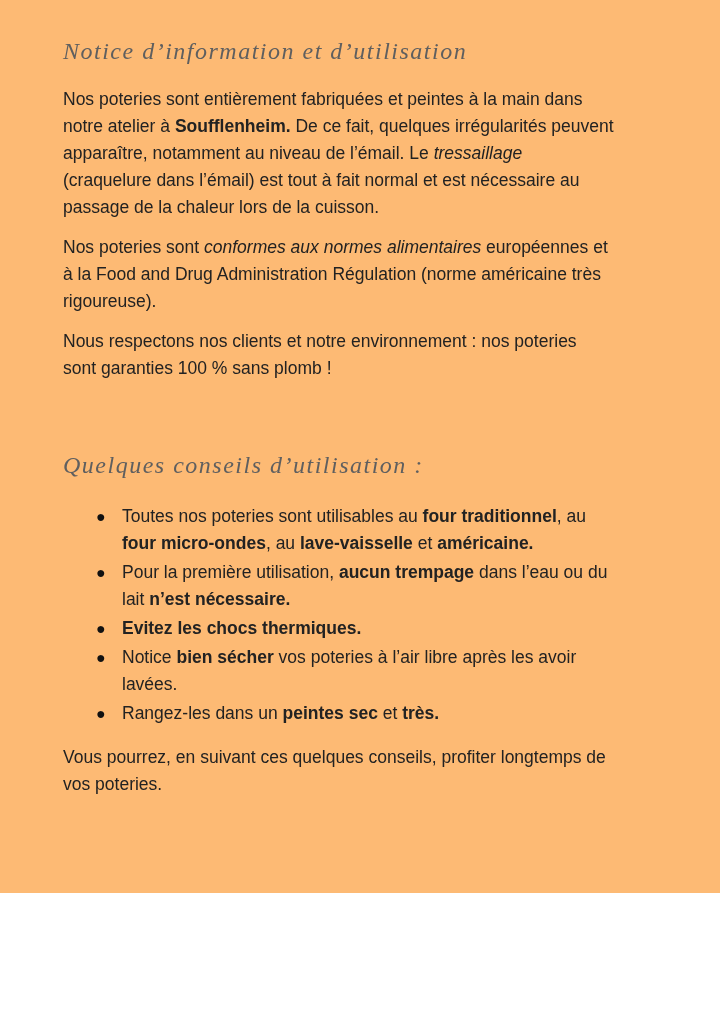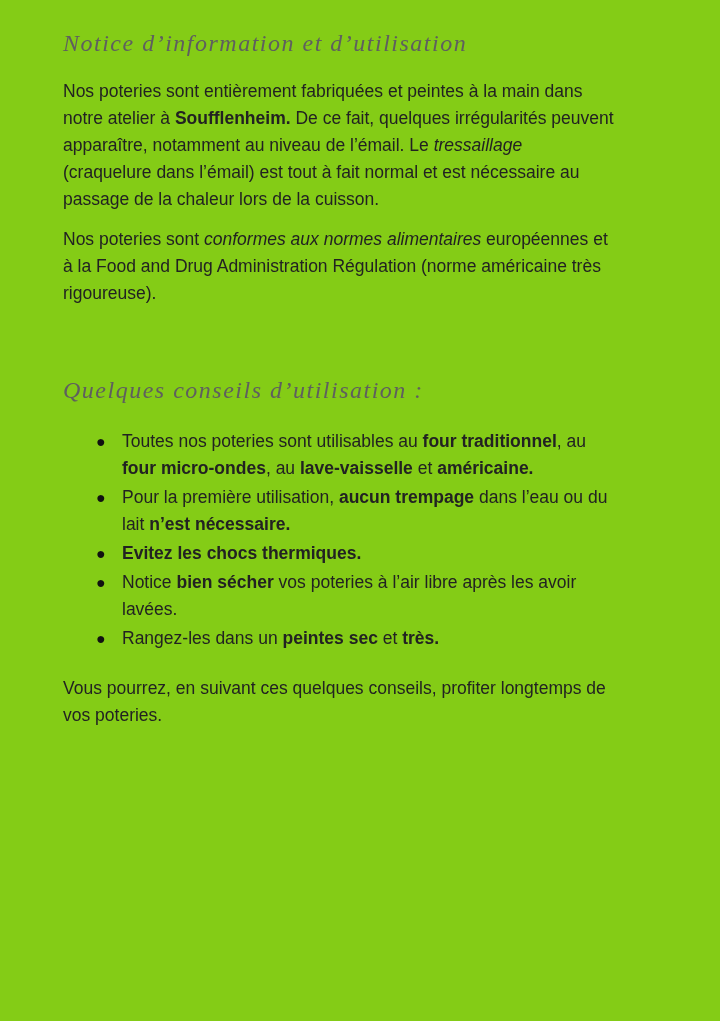--- a/index.html
+++ b/index.html
@@ -1,21 +1,21 @@
 <!DOCTYPE html>
 <html><head>
 <meta charset="utf-8">
 <style>
   html, body { margin: 0; padding: 0; background: #ffffff; }
   .page {
     width: 720px;
-    height: 1021px;
+    height: 893px;
     box-sizing: border-box;
-    background: #84cc16;
-    padding: 28px 62px 0 63px;
+    background: #fdba74;
+    padding: 36px 62px 0 63px;
     overflow: hidden;
     font-family: "Liberation Sans", sans-serif;
     color: #222222;
   }
   .script-heading {
     font-family: "Liberation Serif", cursive;
     font-style: italic;
     font-weight: 400;
     font-size: 24px;
     line-height: 30px;
@@ -52,39 +52,41 @@
     flex: none;
     width: 26px;
     margin-left: 33px;
     font-size: 16px;
     color: #111111;
   }
   .tip-text {
     flex: 1;
     white-space: pre-line;
   }
-  .closing { margin-top: 23px; }
+  .closing { margin-top: 17px; }
 </style>
 </head>
 <body>
 
 <div class="page">
 
   <h1 class="script-heading">Notice d’information et d’utilisation</h1>
 
   <p class="body-par"><span>Nos poteries sont entièrement fabriquées et peintes à la main dans
 notre atelier à </span><strong>Soufflenheim.</strong><span> De ce fait, quelques irrégularités peuvent
 apparaître, notamment au niveau de l’émail. Le </span><em>tressaillage</em><span>
 (craquelure dans l’émail) est tout à fait normal et est nécessaire au
 passage de la chaleur lors de la cuisson.</span></p>
 
   <p class="body-par"><span>Nos poteries sont </span><em>conformes aux normes alimentaires</em><span> européennes et
 à la Food and Drug Administration Régulation (norme américaine très
 rigoureuse).</span></p>
 
+  <p class="body-par"><span>Nous respectons nos clients et notre environnement : nos poteries
+sont garanties 100 % sans plomb !</span></p>
 
   <h2 class="script-heading section-heading">Quelques conseils d’utilisation :</h2>
 
   <ul class="tips">
     <li class="tip">
       <span class="bullet">●</span>
       <span class="tip-text"><span>Toutes nos poteries sont utilisables au </span><strong>four traditionnel</strong><span>, au
 </span><strong>four micro-ondes</strong><span>, au </span><strong>lave-vaisselle</strong><span> et </span><strong>américaine.</strong></span>
     </li>
     <li class="tip">

